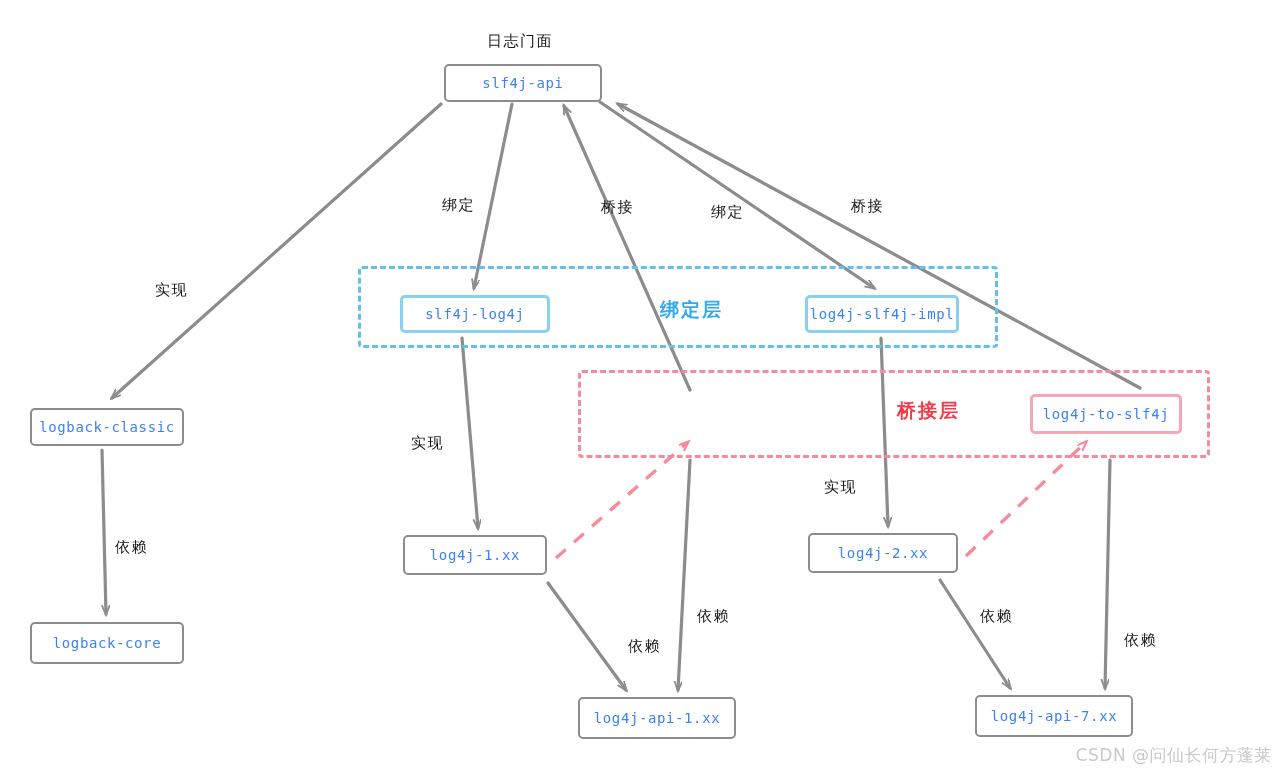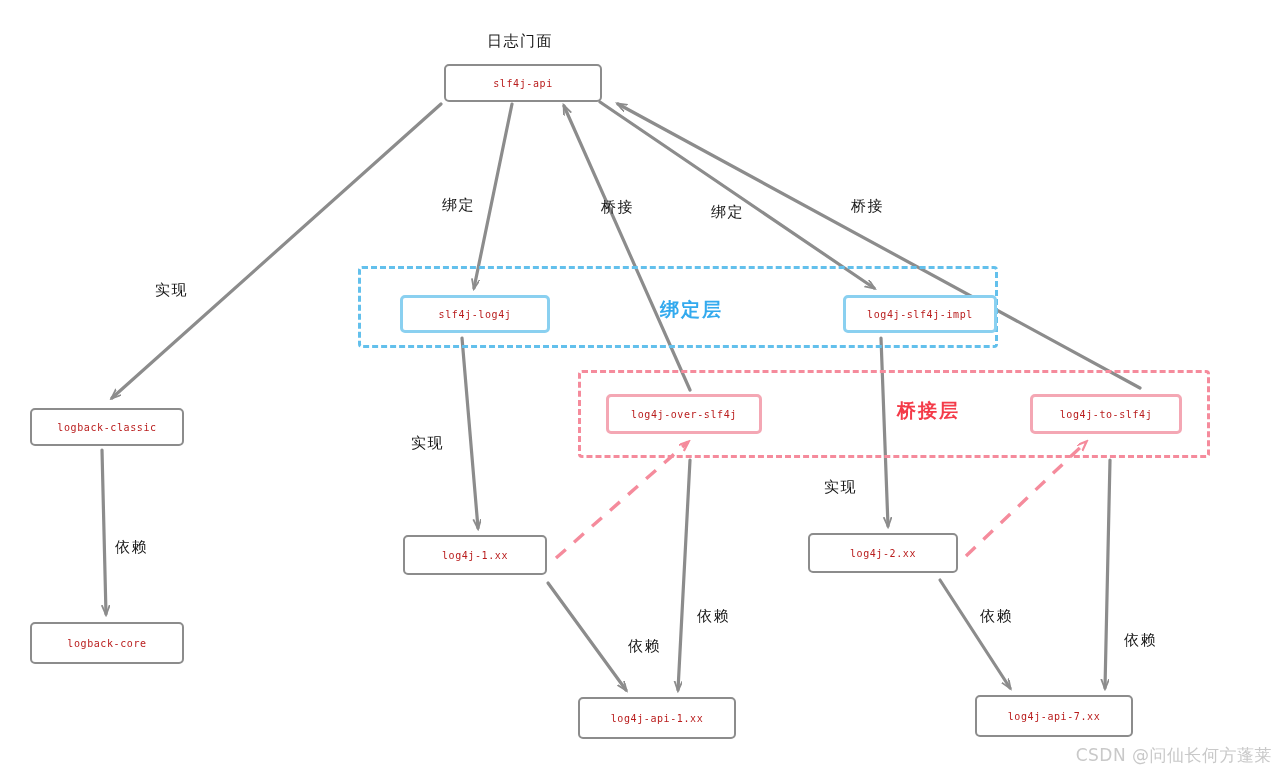--- a/index.html
+++ b/index.html
@@ -32,23 +32,23 @@
   
   .node {
     position: absolute;
     box-sizing: border-box;
     display: flex;
     align-items: center;
     justify-content: center;
     background: #ffffff;
     border: 2.5px solid #8c8c8c;
     border-radius: 5px;
-    color: #b91c1c;
+    color: #3b82f6;
     font-family: "DejaVu Sans Mono", "Liberation Mono", monospace;
-    font-size: 10px;
+    font-size: 14px;
     letter-spacing: 0.6px;
     white-space: nowrap;
     z-index: 5;
   }
   .node.bind {
     border-color: #8ad0f0;
     border-width: 3px;
   }
   .node.bridge {
     border-color: #f4a7b4;
@@ -166,23 +166,22 @@
   <div class="cap" style="left:487px; top:32px;">日志门面</div>
 
   <div class="node" style="left:444px; top:64px; width:158px; height:38px;">slf4j-api</div>
 
   <div class="node" style="left:30px; top:408px; width:154px; height:38px;text-align:right;">logback-classic</div>
 
   <div class="node" style="left:30px; top:622px; width:154px; height:42px;">logback-core</div>
 
   <div class="node bind" style="left:400px; top:295px; width:150px; height:38px;">slf4j-log4j</div>
 
-  <div class="node bind" style="left:805px; top:295px; width:154px; height:38px;margin-left:38px;">log4j-slf4j-impl</div>
-
-  <div class="node bridge" style="left:606px; top:394px; width:156px; height:40px;">log4j-over-slf4j</div>
+  <div class="node bind" style="left:805px; top:295px; width:154px; height:38px;">log4j-slf4j-impl</div>
+
 
   <div class="node bridge" style="left:1030px; top:394px; width:152px; height:40px;">log4j-to-slf4j</div>
 
   <div class="node" style="left:403px; top:535px; width:144px; height:40px;">log4j-1.xx</div>
 
   <div class="node" style="left:808px; top:533px; width:150px; height:40px;">log4j-2.xx</div>
 
   <div class="node" style="left:578px; top:697px; width:158px; height:42px;">log4j-api-1.xx</div>
 
   <div class="node" style="left:975px; top:695px; width:158px; height:42px;">log4j-api-7.xx</div>

